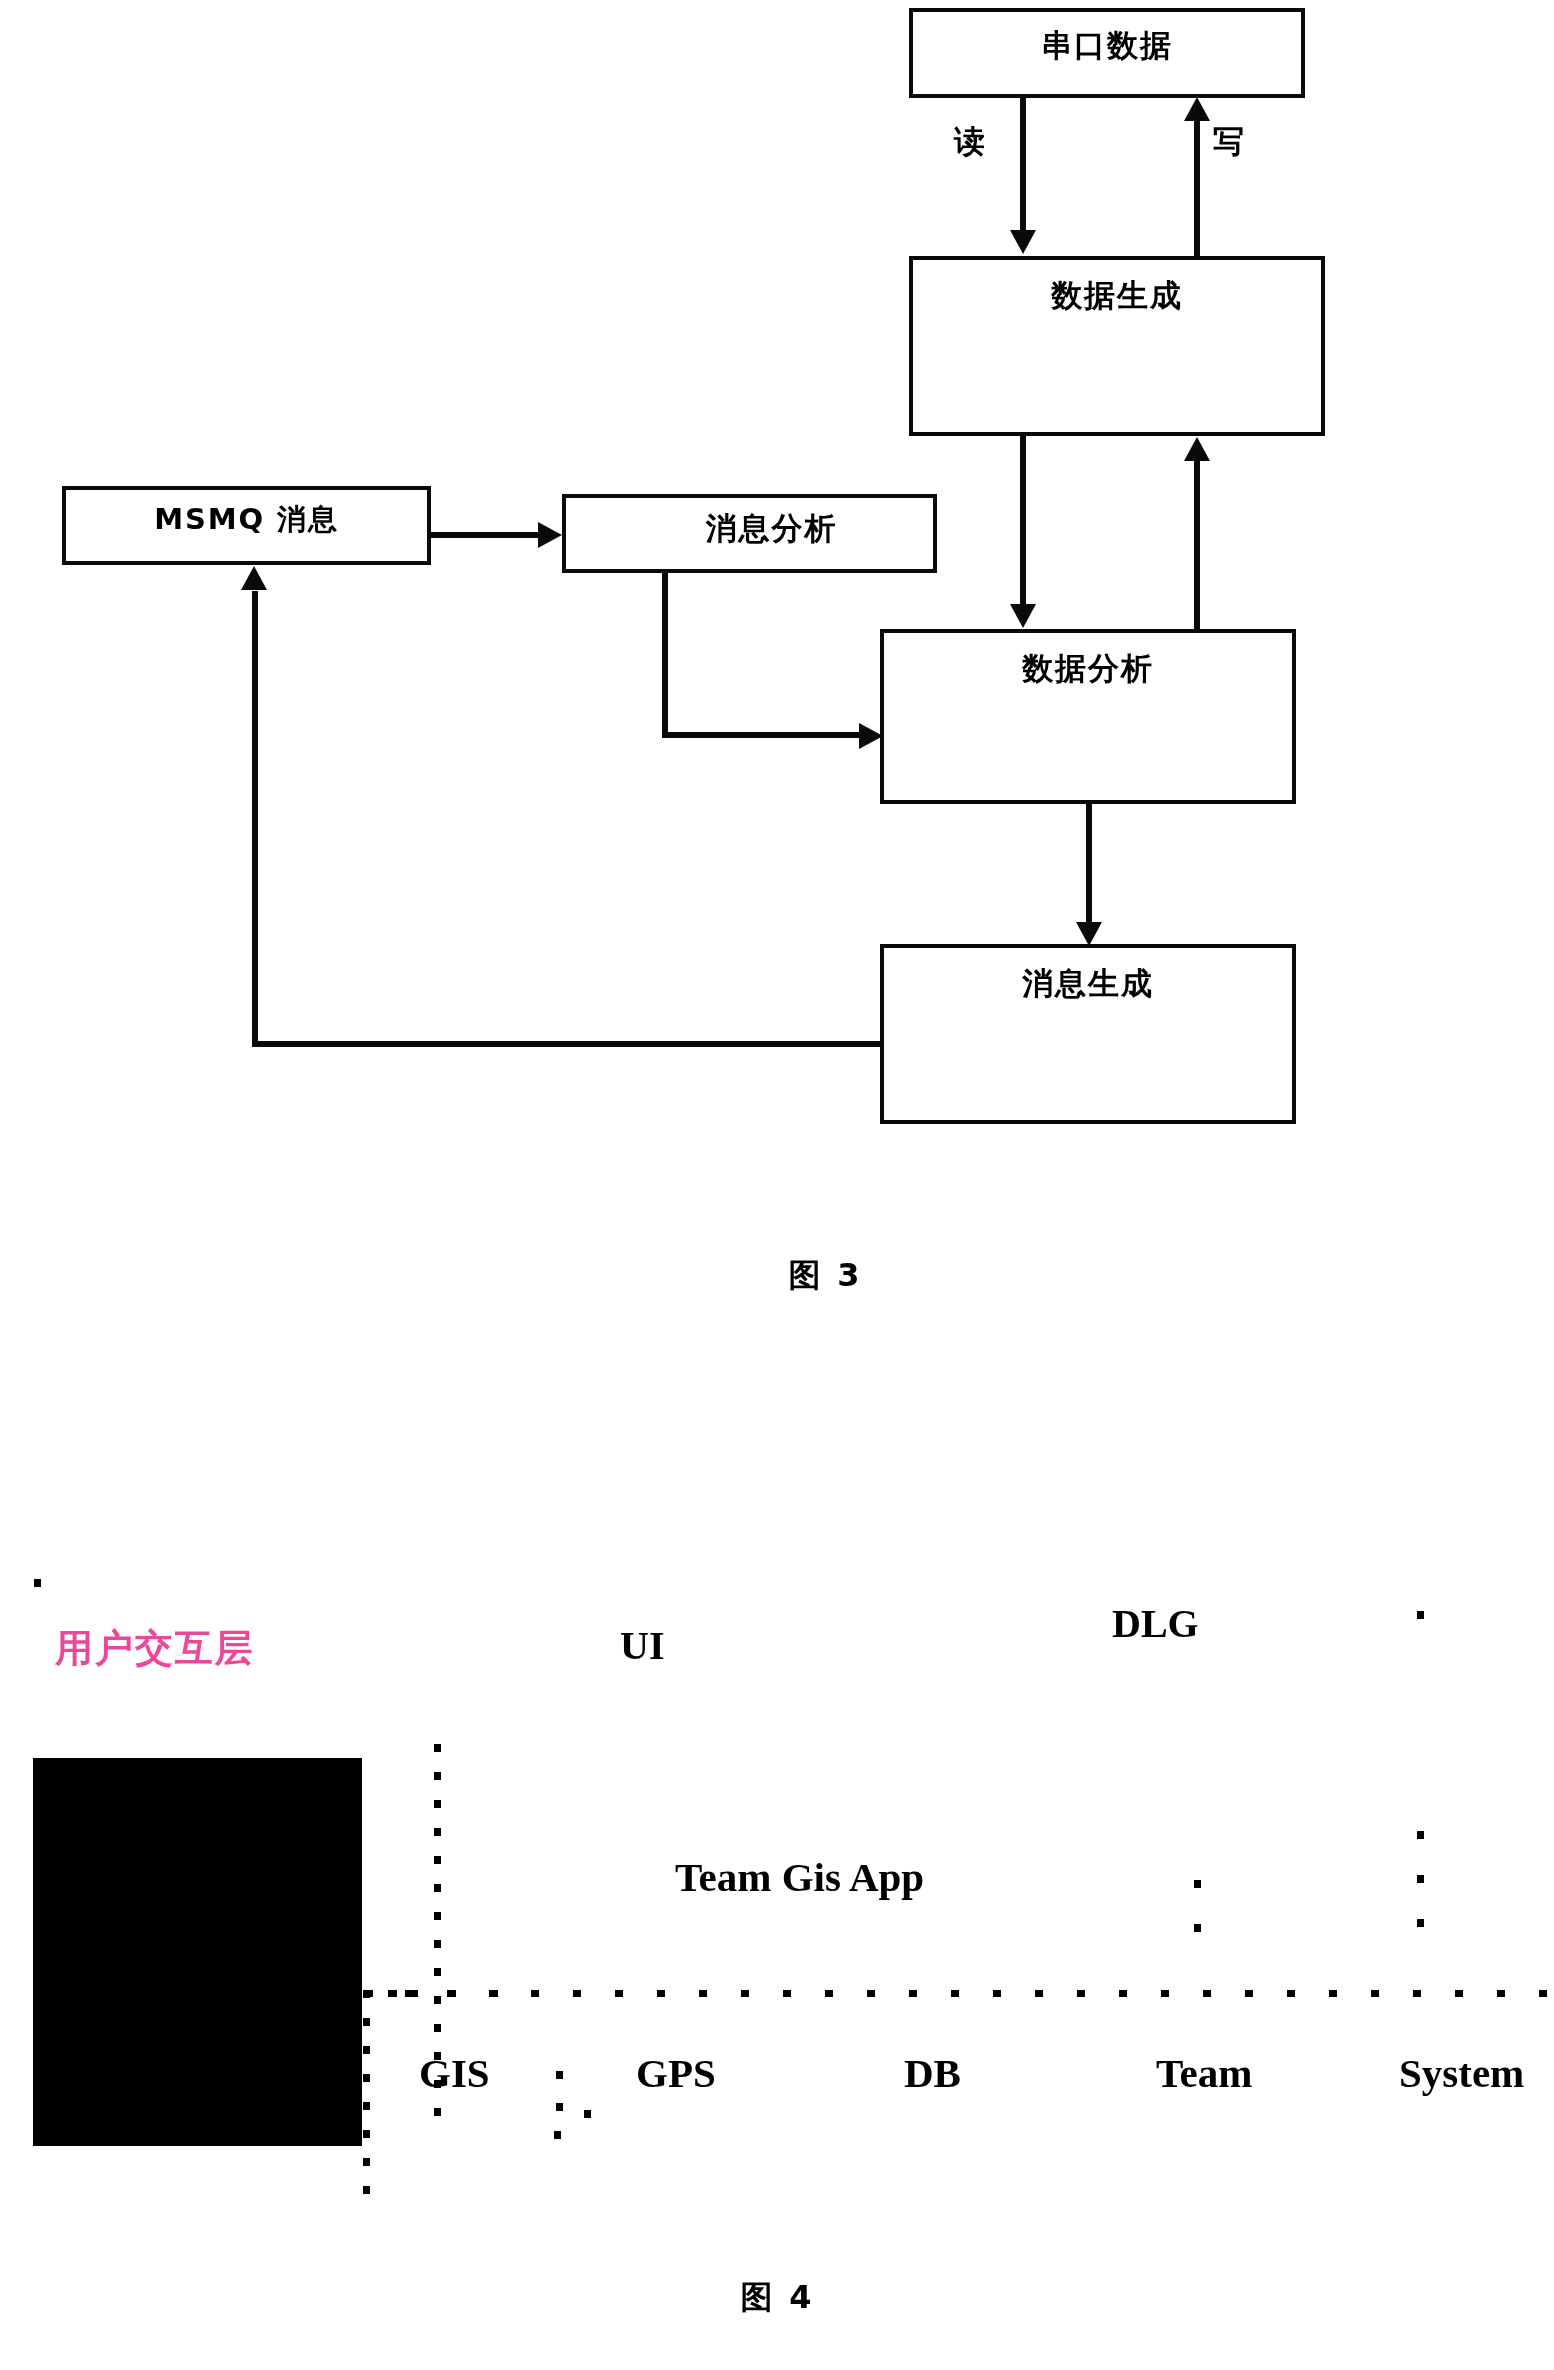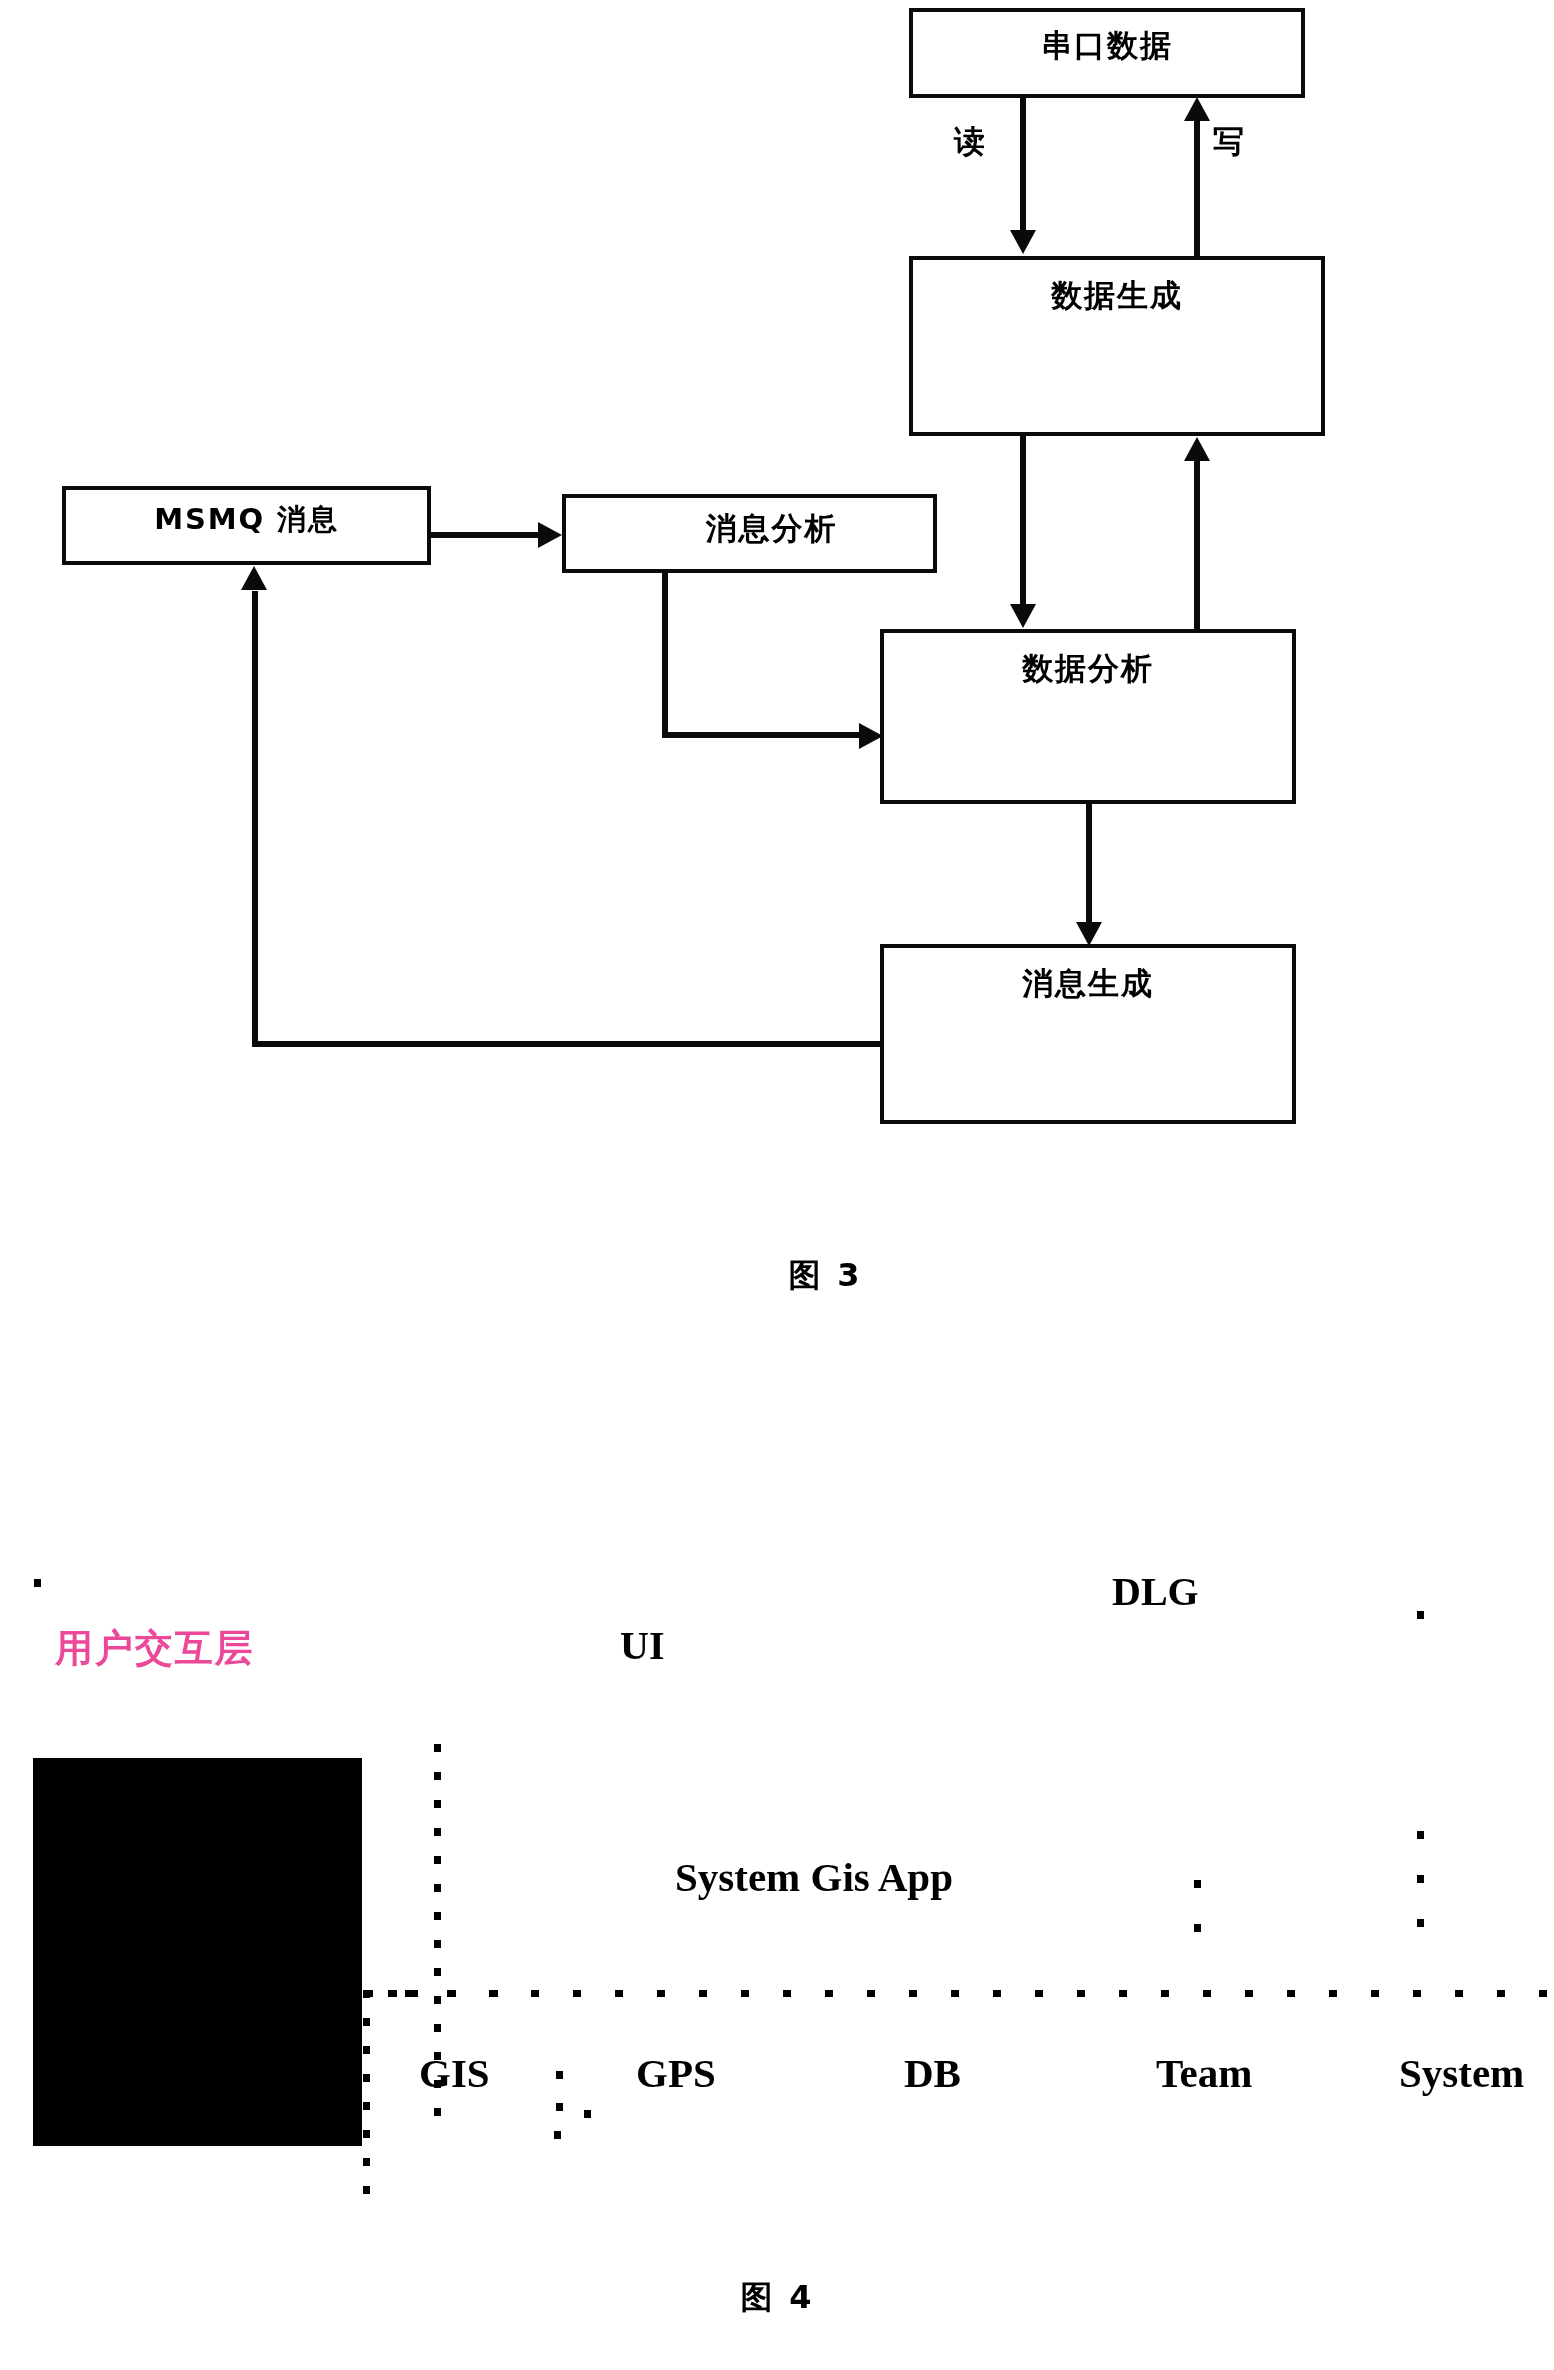--- a/index.html
+++ b/index.html
@@ -146,29 +146,29 @@
   </div>
 
   <div>
 
     <div class="speck" style="left:34px;top:1579px;"></div>
     <div class="speck" style="left:1417px;top:1611px;"></div>
 
     <div class="cjk-head" style="left:55px;top:1623px;">用户交互层</div>
 
     <div class="serif-lbl" style="left:620px;top:1622px;font-size:40px;">UI</div>
-    <div class="serif-lbl" style="left:1112px;top:1568px;font-size:40px;">DLG</div>
+    <div class="serif-lbl" style="left:1112px;top:1600px;font-size:40px;">DLG</div>
 
     <div class="blackblock" style="left:33px;top:1758px;width:329px;height:388px;"></div>
 
     <div class="dotv" style="left:434px;top:1744px;height:379px;"></div>
     <div class="dotv sparse" style="left:1194px;top:1880px;height:68px;"></div>
     <div class="dotv sparse" style="left:1417px;top:1831px;height:114px;"></div>
 
-    <div class="serif-lbl" style="left:675px;top:1853px;font-size:41px;">System Gis App</div>
+    <div class="serif-lbl" style="left:675px;top:1853px;font-size:41px;">Team Gis App</div>
 
     <div class="doth" style="left:363px;top:1990px;width:1191px;"></div>
 
     <div class="doth dense" style="left:363px;top:1990px;width:55px;"></div>
     <div class="dotv" style="left:363px;top:1990px;height:210px;"></div>
 
     <div class="serif-lbl" style="left:419px;top:2049px;font-size:41px;">GIS</div>
     <div class="serif-lbl" style="left:636px;top:2049px;font-size:41px;">GPS</div>
     <div class="serif-lbl" style="left:904px;top:2049px;font-size:41px;">DB</div>
     <div class="serif-lbl" style="left:1156px;top:2049px;font-size:41px;">Team</div>

